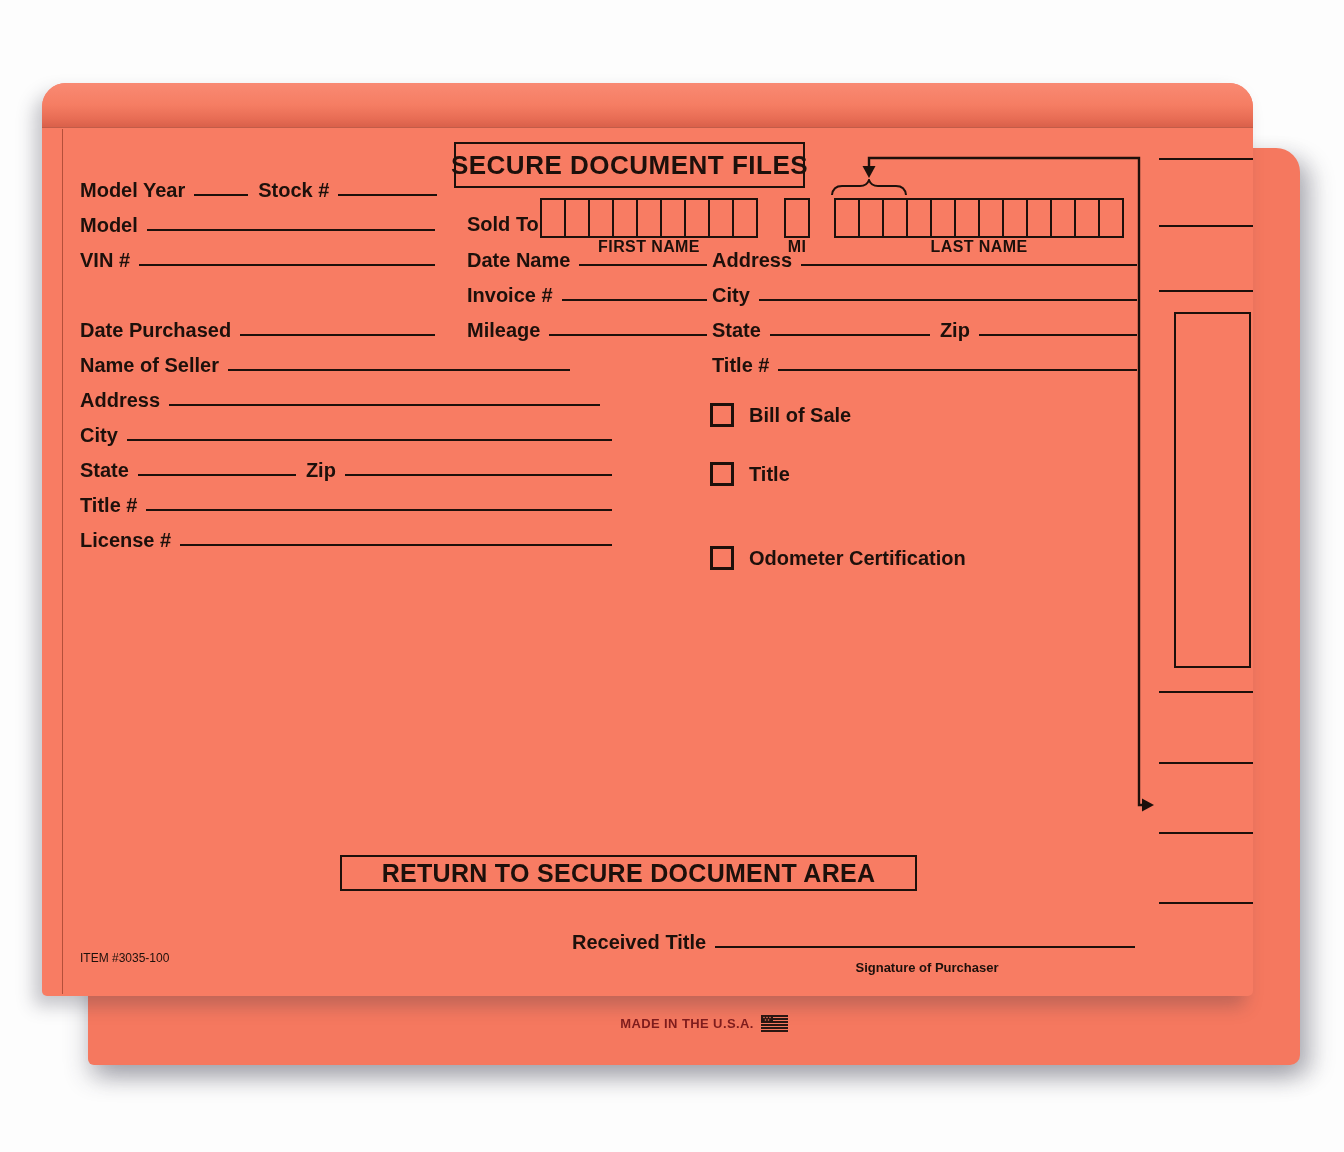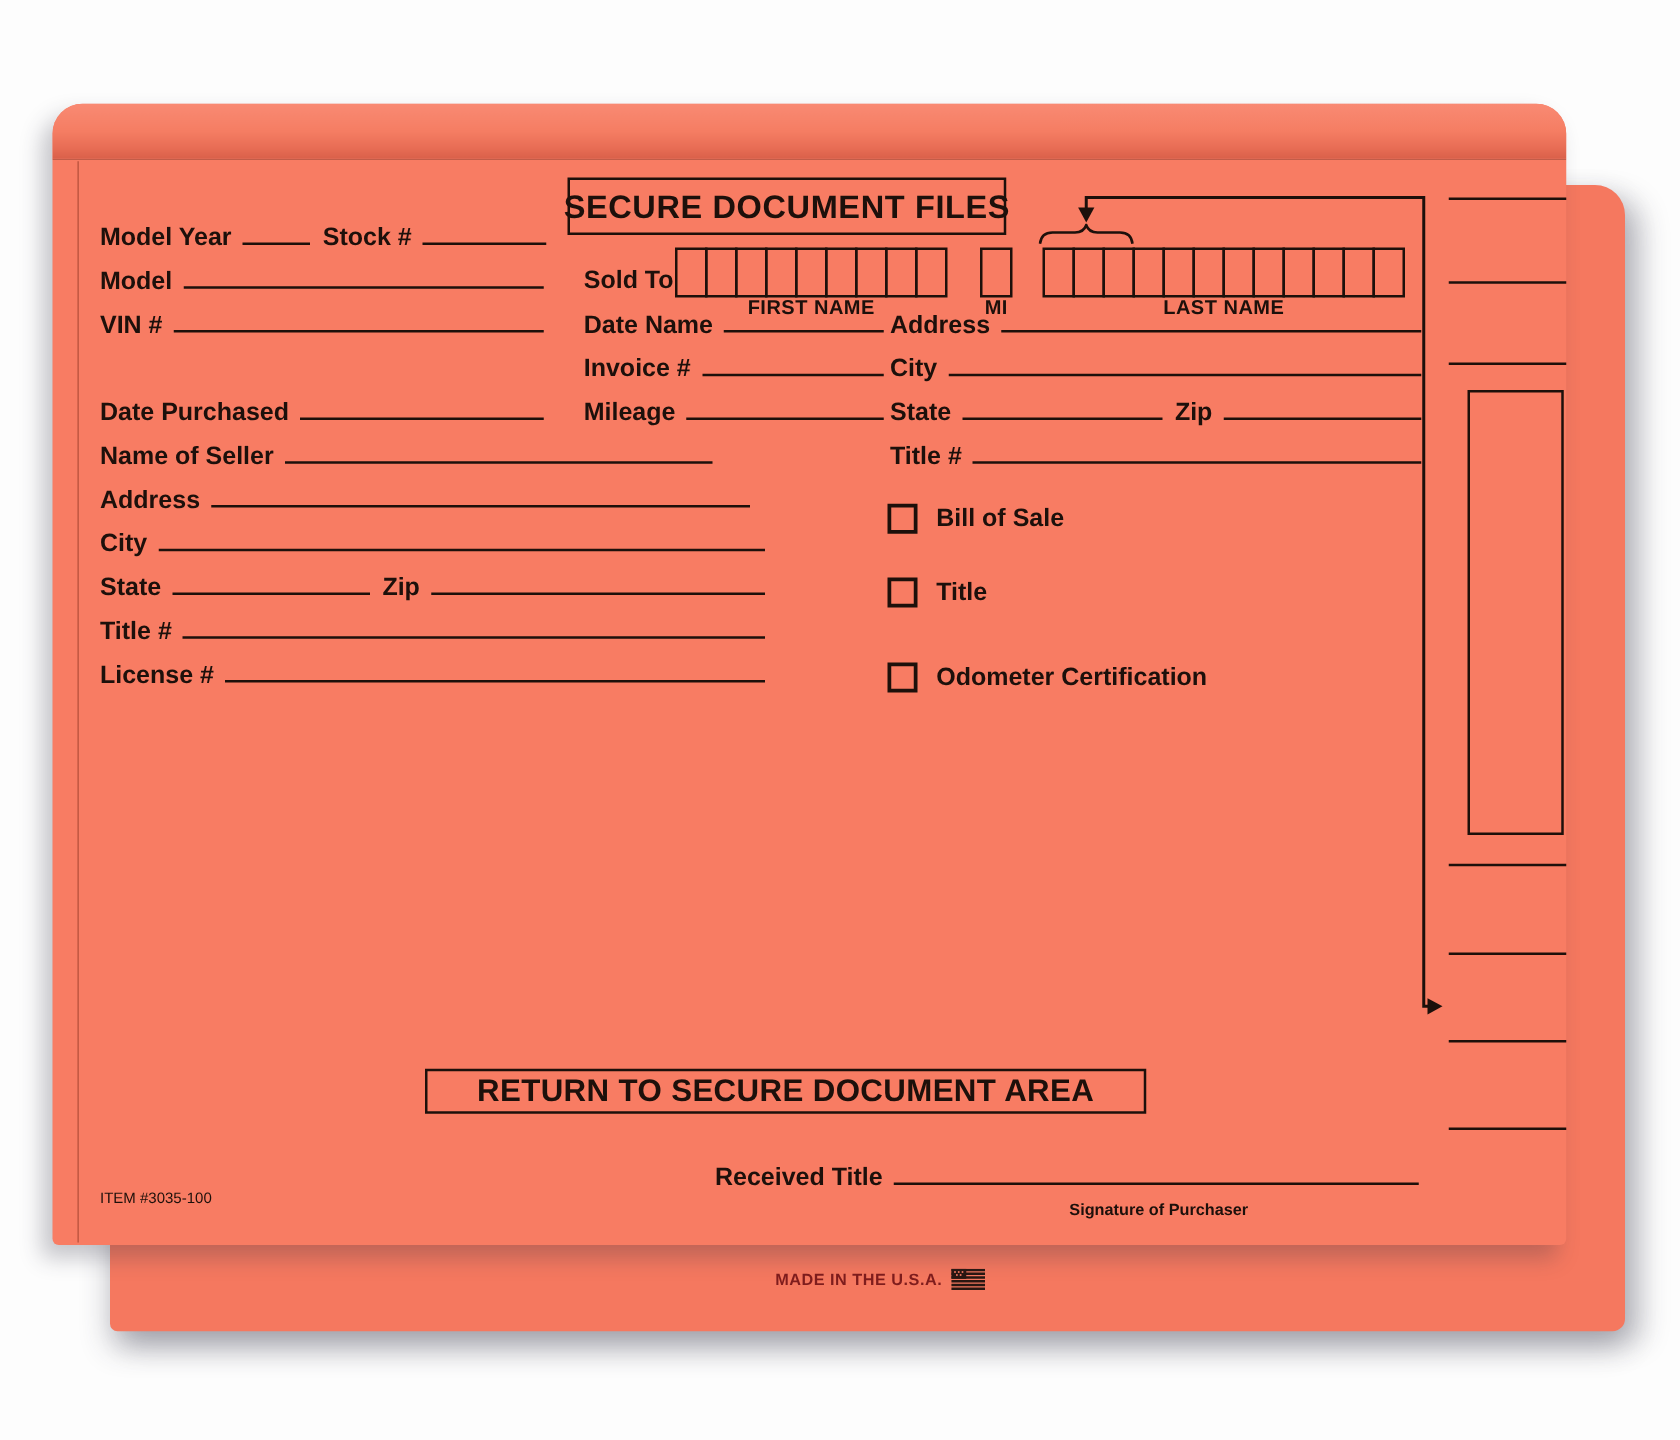--- a/index.html
+++ b/index.html
@@ -230,21 +230,21 @@
     </div>
 
     <div class="cbrow" style="left:668px;top:317px">
       <span class="cb"></span>
       <span class="lbl">Bill of Sale</span>
     </div>
     <div class="cbrow" style="left:668px;top:376px">
       <span class="cb"></span>
       <span class="lbl">Title</span>
     </div>
-    <div class="cbrow" style="left:668px;top:444px">
+    <div class="cbrow" style="left:668px;top:460px">
       <span class="cb"></span>
       <span class="lbl">Odometer Certification</span>
     </div>
 
     <div class="tabline" style="top:75px"></div>
     <div class="tabline" style="top:142px"></div>
     <div class="tabline" style="top:207px"></div>
     <div class="tabbox"></div>
     <div class="tabline" style="top:608px"></div>
     <div class="tabline" style="top:679px"></div>

